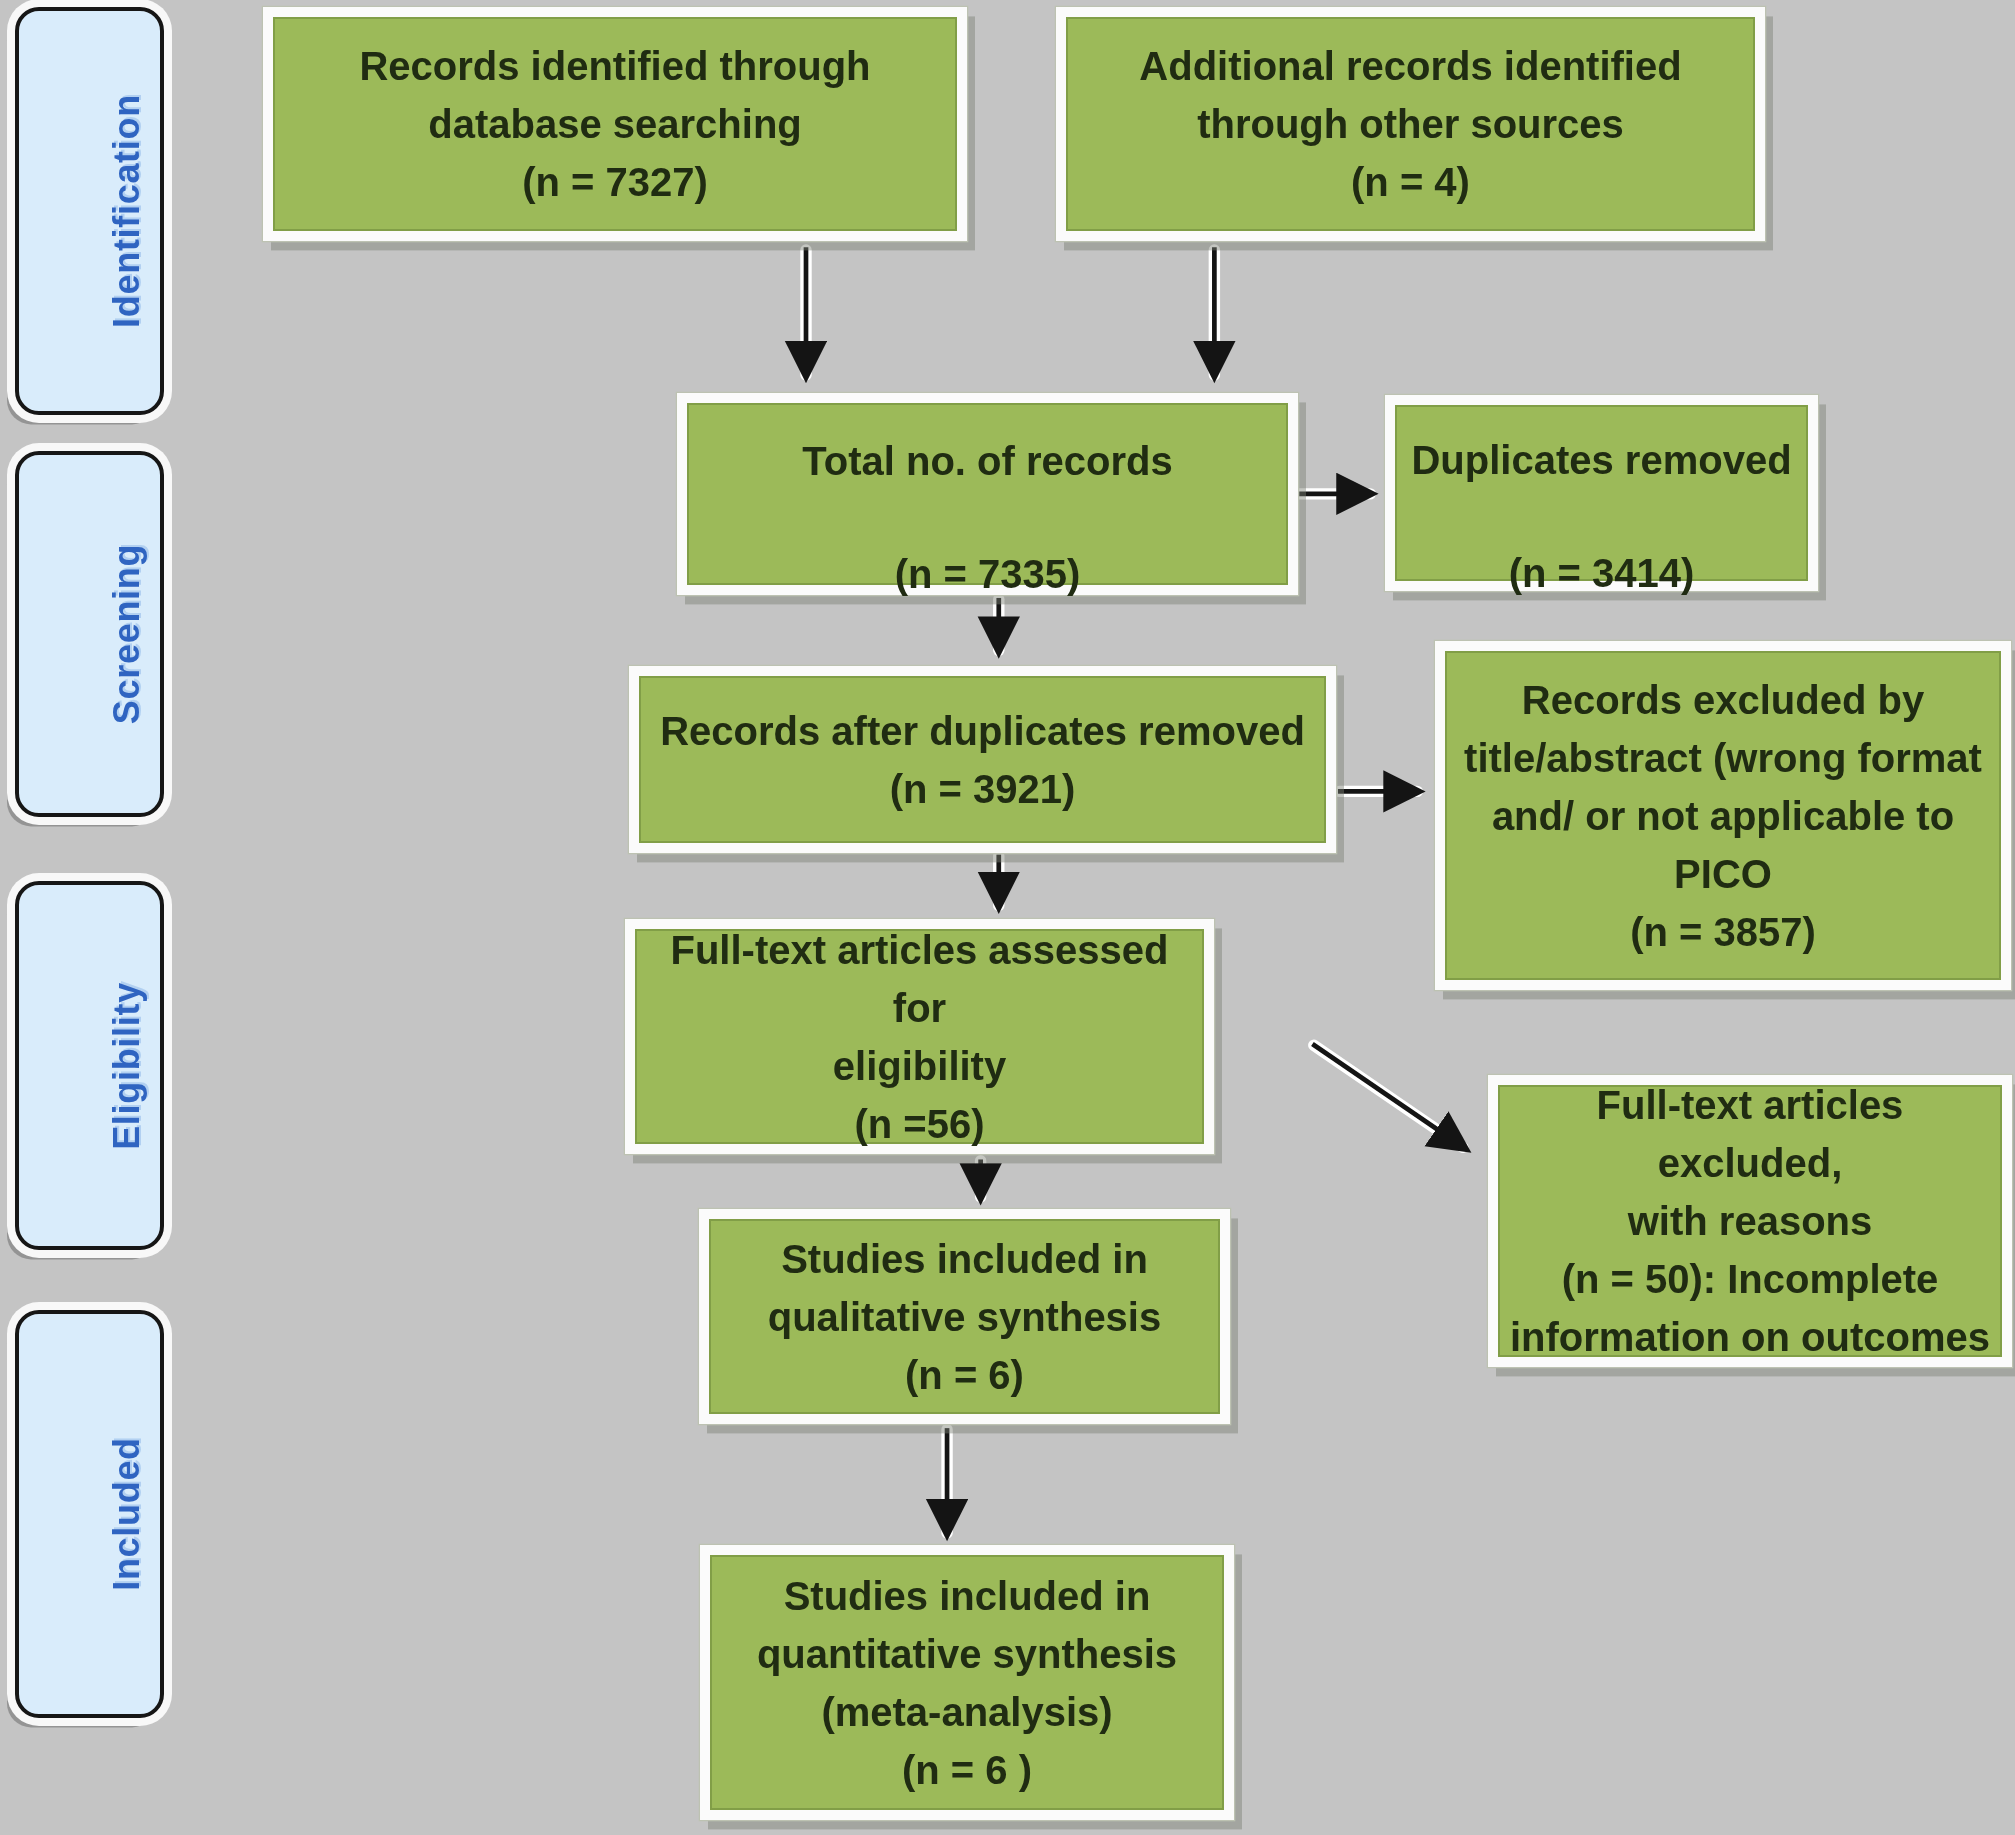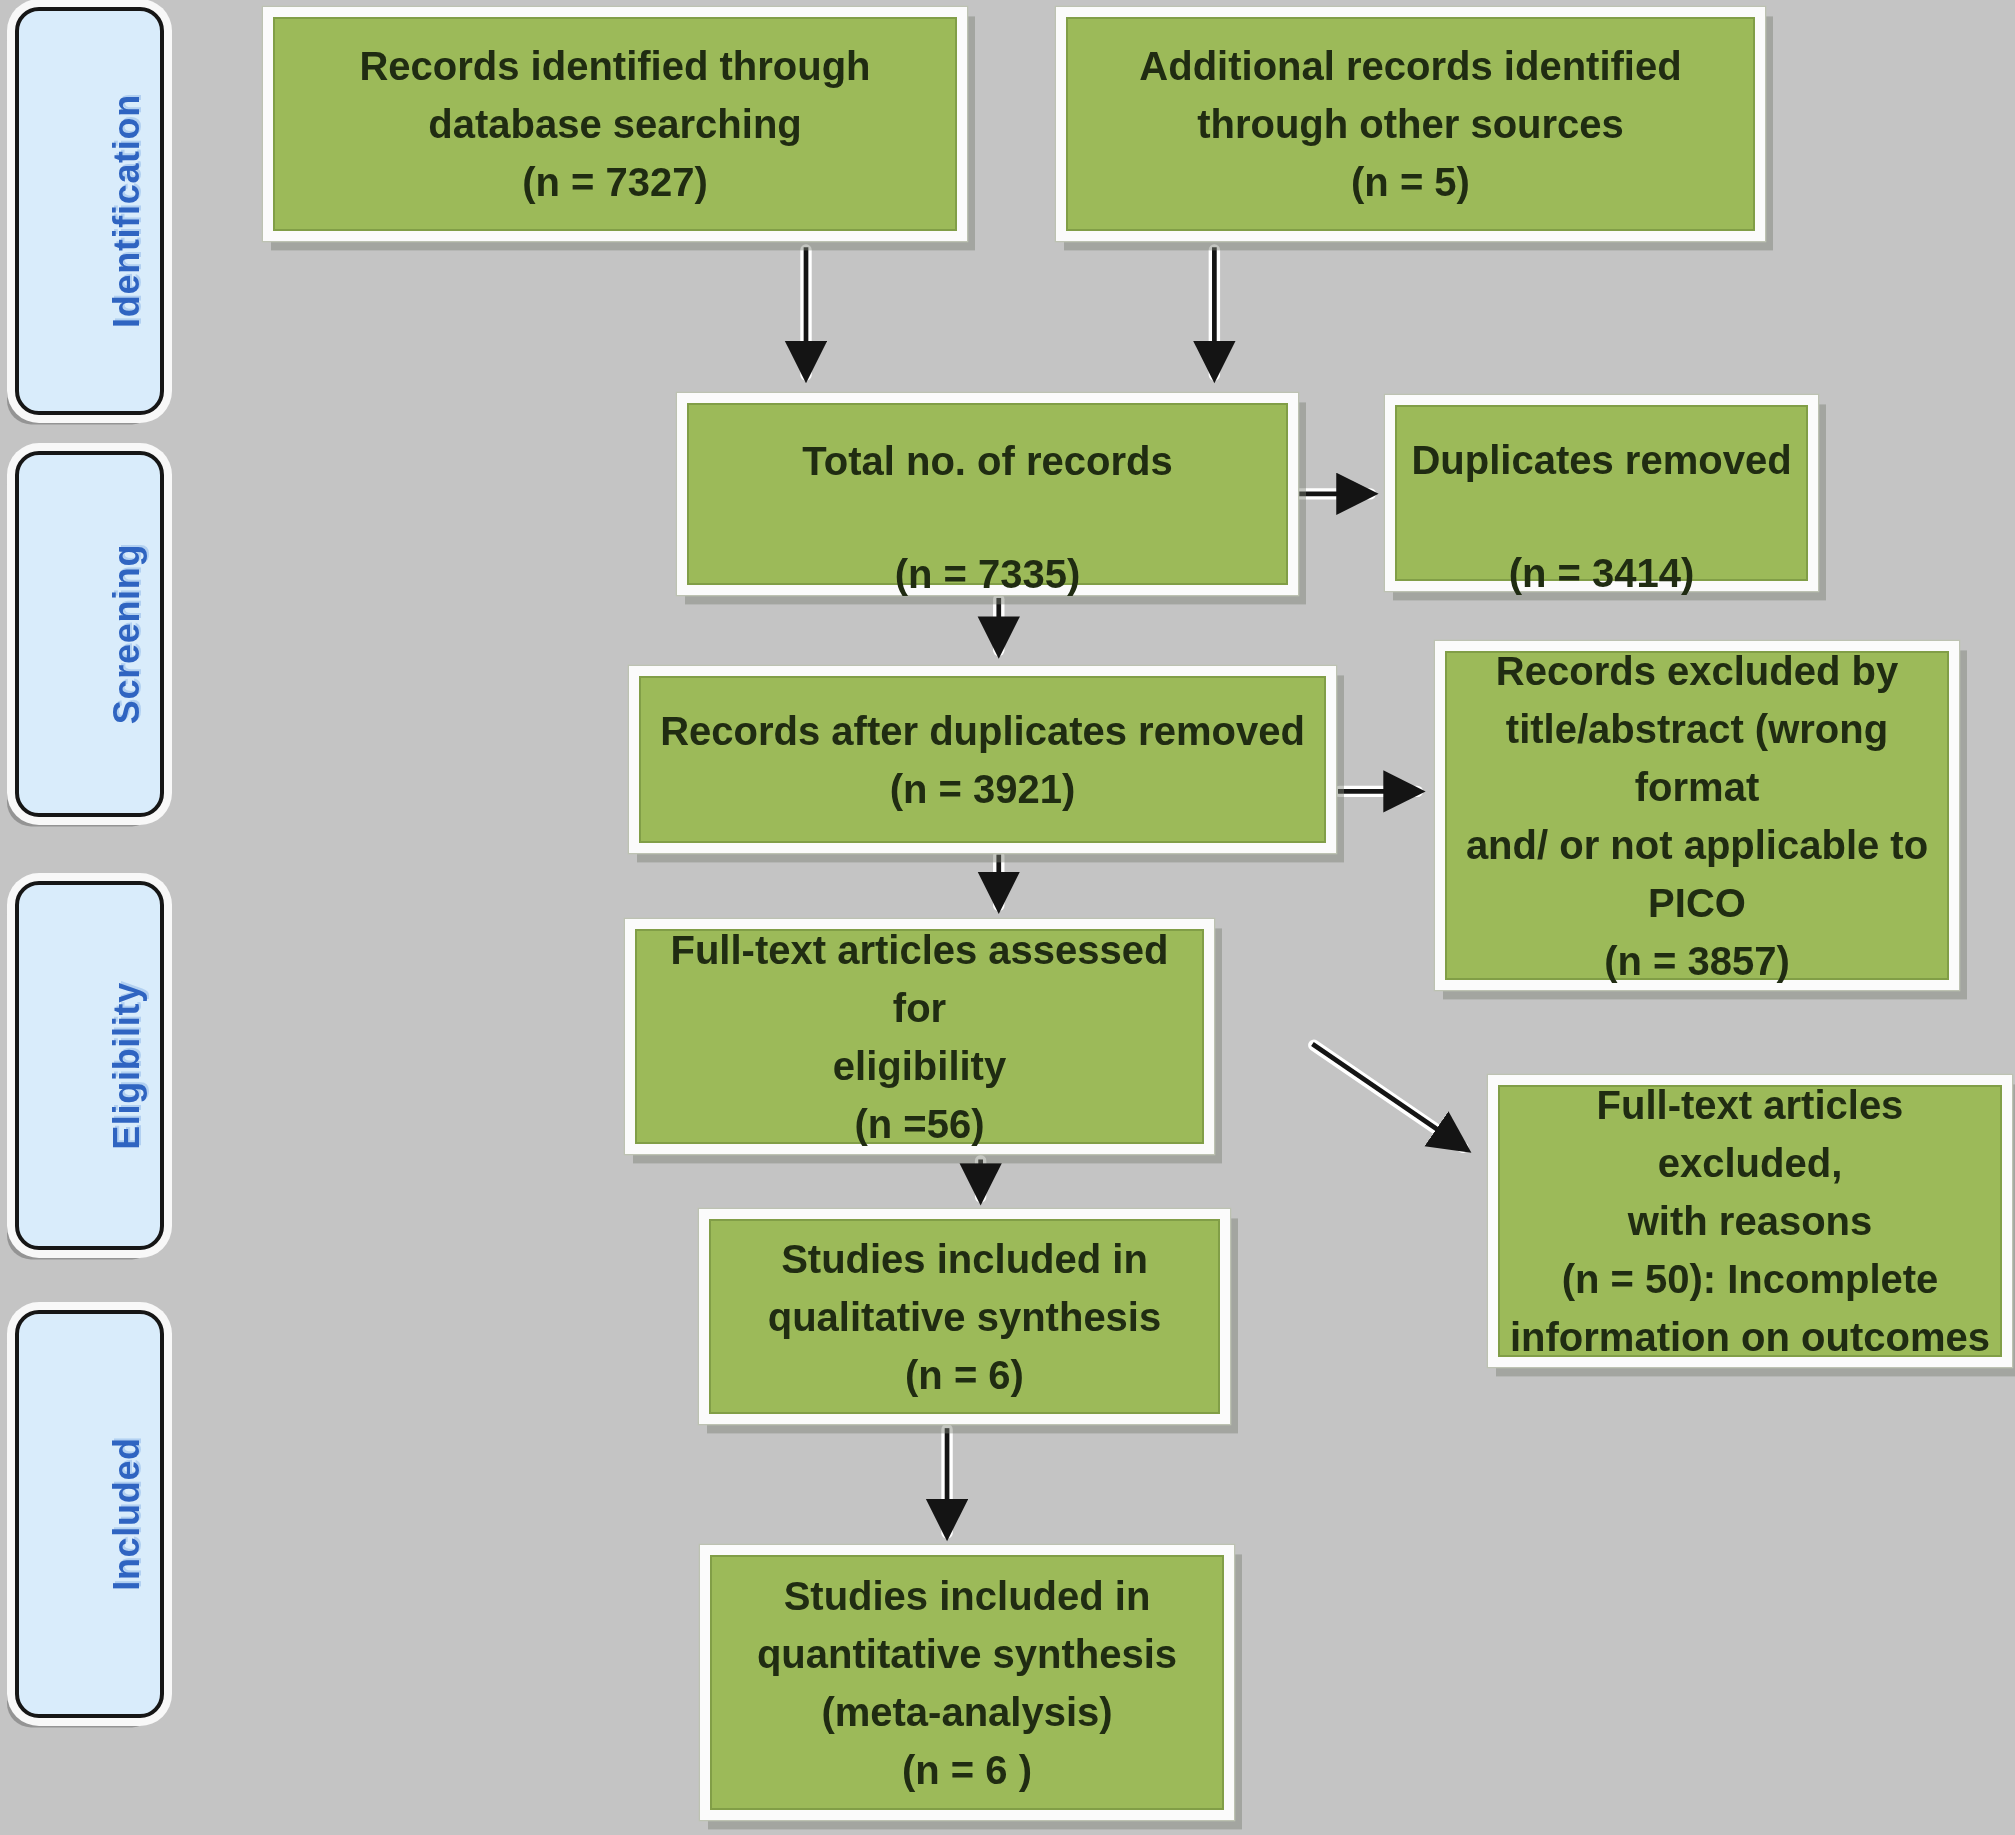--- a/index.html
+++ b/index.html
@@ -105,41 +105,41 @@
 
   <div class="node" style="left:263px;top:6.7px;width:704px;height:234px">
     <span>Records identified through
 database searching
 (n = 7327)</span>
   </div>
 
   <div class="node" style="left:1056px;top:6.7px;width:709px;height:234px">
     <span>Additional records identified
 through other sources
-(n = 5)</span>
+(n = 4)</span>
   </div>
 
   <div class="node small-gap" style="left:677px;top:393px;width:621px;height:202px">
     <span>Total no. of records
 
 (n = 7335)</span>
   </div>
 
   <div class="node small-gap" style="left:1385px;top:395px;width:433px;height:196px">
     <span>Duplicates removed
 
 (n = 3414)</span>
   </div>
 
   <div class="node" style="left:629px;top:666px;width:707px;height:187px">
     <span>Records after duplicates removed
 (n = 3921)</span>
   </div>
 
-  <div class="node" style="left:1435px;top:641px;width:524px;height:349px">
+  <div class="node" style="left:1435px;top:641px;width:576px;height:349px">
     <span>Records excluded by
 title/abstract (wrong format
 and/ or not applicable to PICO
 (n = 3857)</span>
   </div>
 
   <div class="node" style="left:625px;top:919px;width:589px;height:235px">
     <span>Full-text articles assessed for
 eligibility
 (n =56)</span>

